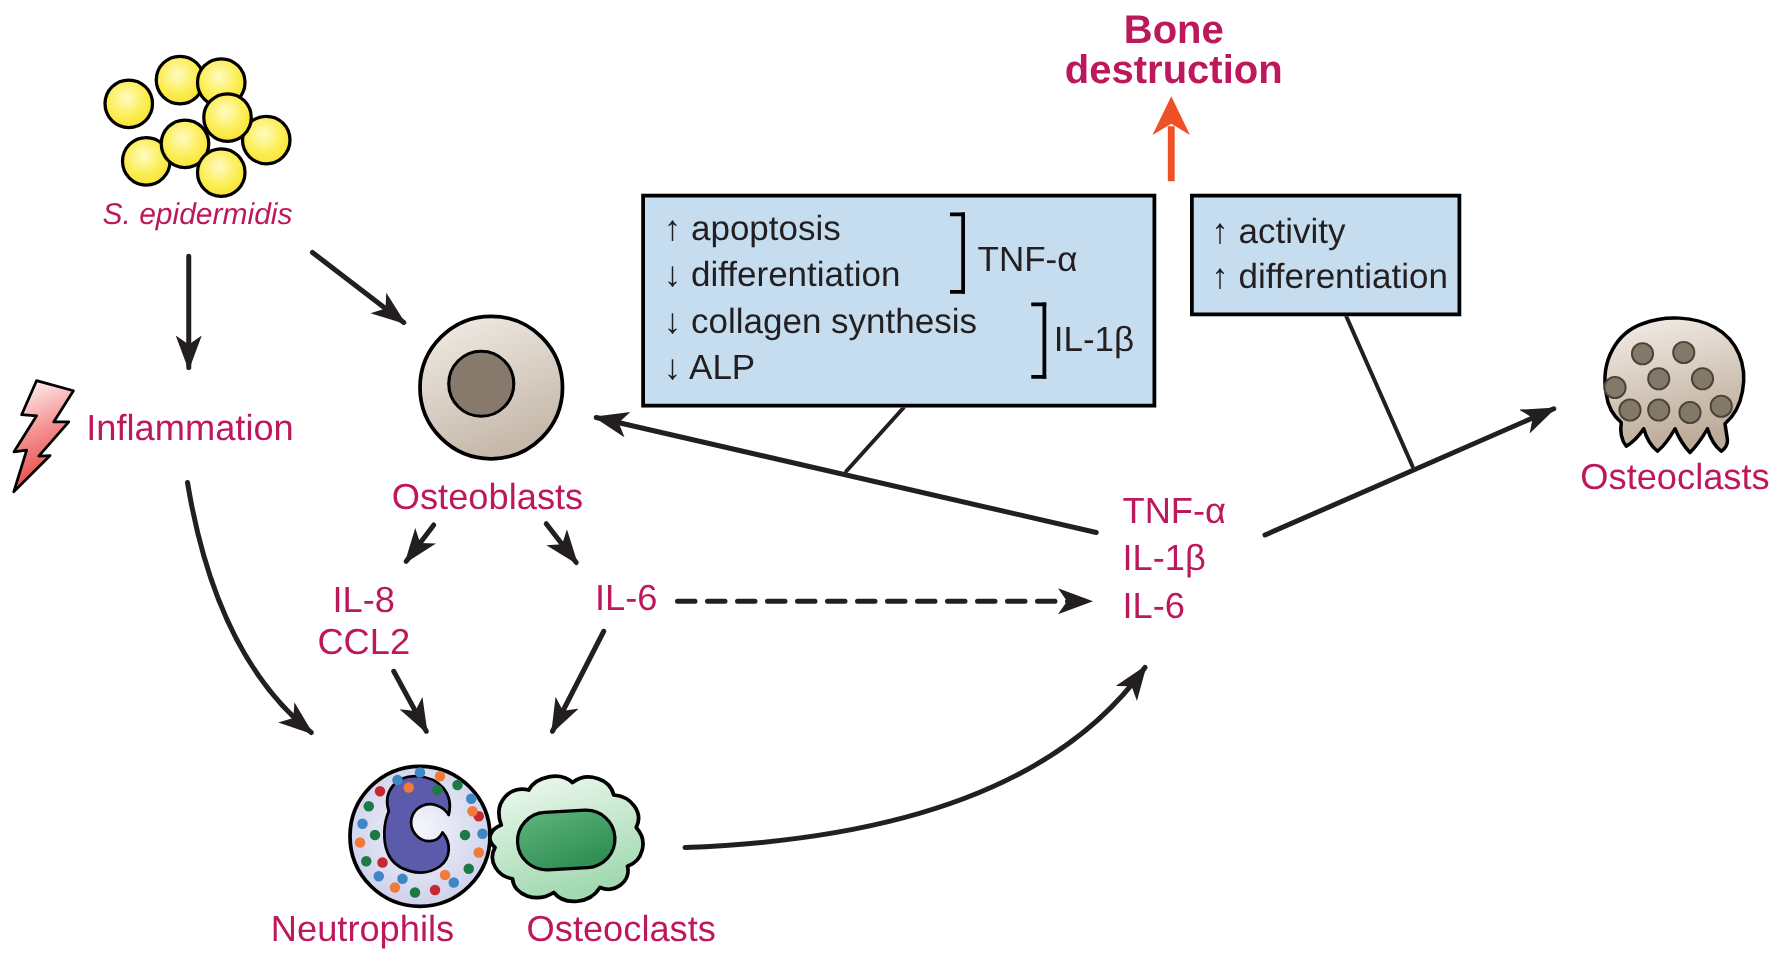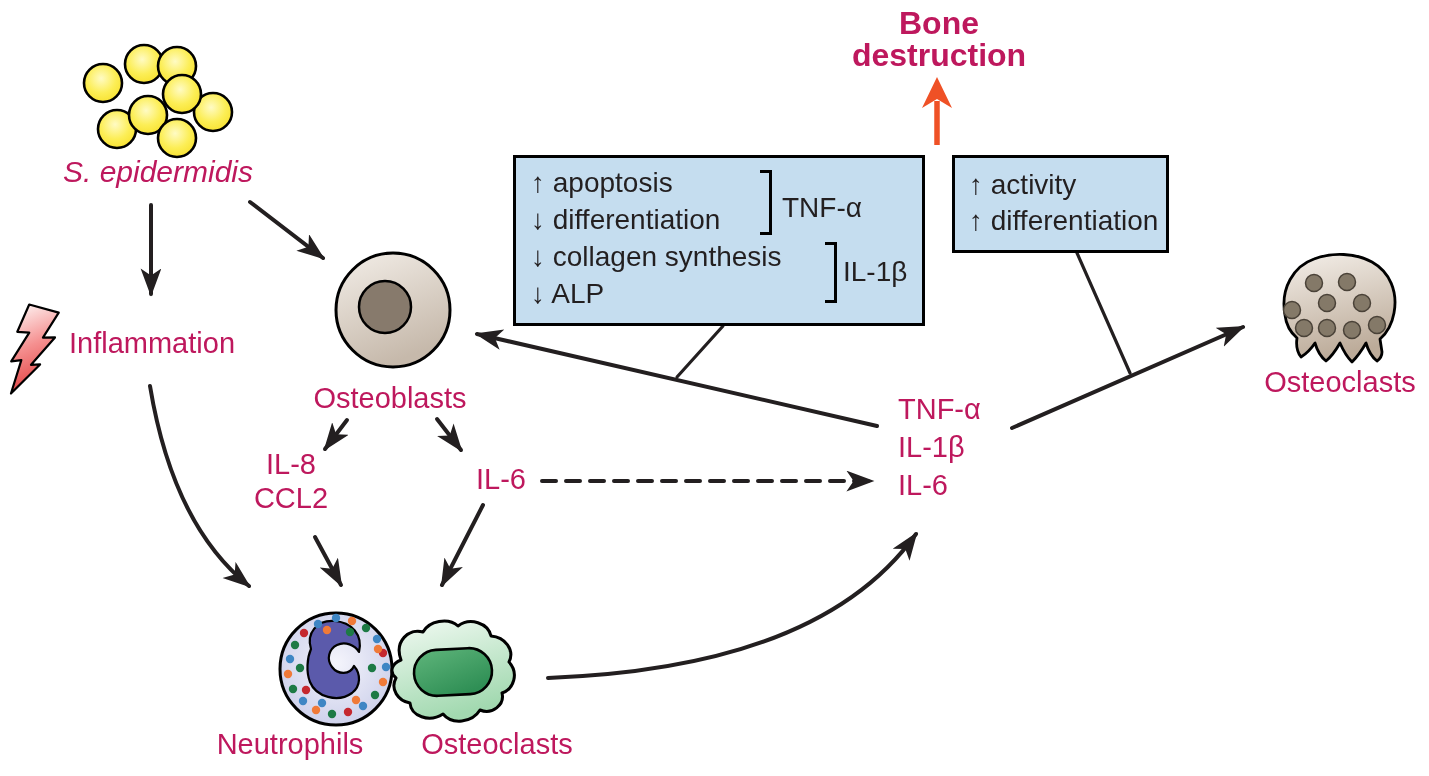--- a/index.html
+++ b/index.html
@@ -11,21 +11,21 @@
     color:#231f20;
     overflow:hidden;
   }
   #diagram-svg{position:absolute;left:0;top:0;z-index:1;}
   .label{
     position:absolute;z-index:3;
     font-size:29px;line-height:1.16;
     transform:translate(-50%,-50%);
     text-align:center;white-space:nowrap;color:#be185d;
   }
-  .italic{font-style:italic;font-size:30px;}
+  .italic{font-style:italic;font-size:24px;}
   .bold{font-weight:bold;font-size:32px;line-height:1.0;}
   .leftalign{transform:none;text-align:left;line-height:38px;}
   .bluebox{
     position:absolute;z-index:2;
     background:#c5ddef;border:3px solid #000000;
     box-sizing:border-box;
   }
   .boxlines{
     position:absolute;z-index:3;
     font-size:28px;line-height:37px;white-space:nowrap;color:#231f20;
@@ -216,21 +216,21 @@
     <span style="display:block;">Bone</span>
     <span style="display:block;">destruction</span>
   </div>
 
   <div class="label" style="left:152px;top:344px;">
     <span style="display:block;">Inflammation</span>
   </div>
 
   <div class="label" style="left:390px;top:399px;">Osteoblasts</div>
 
-  <div class="label" style="left:291px;top:482px;text-align:center;">
+  <div class="label" style="left:291px;top:498px;text-align:center;">
     <span style="display:block;">IL-8</span>
     <span style="display:block;">CCL2</span>
   </div>
 
   <div class="label" style="left:501px;top:480px;">IL-6</div>
 
   <div class="label leftalign" style="left:898px;top:390px;">
     <span style="display:block;">TNF-α</span>
     <span style="display:block;">IL-1β</span>
     <span style="display:block;">IL-6</span>

